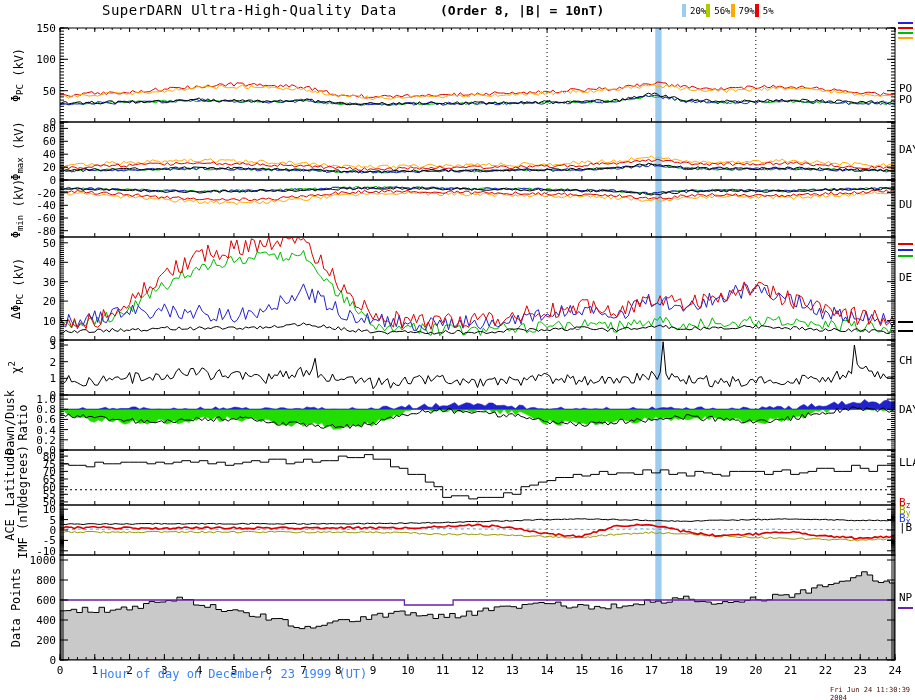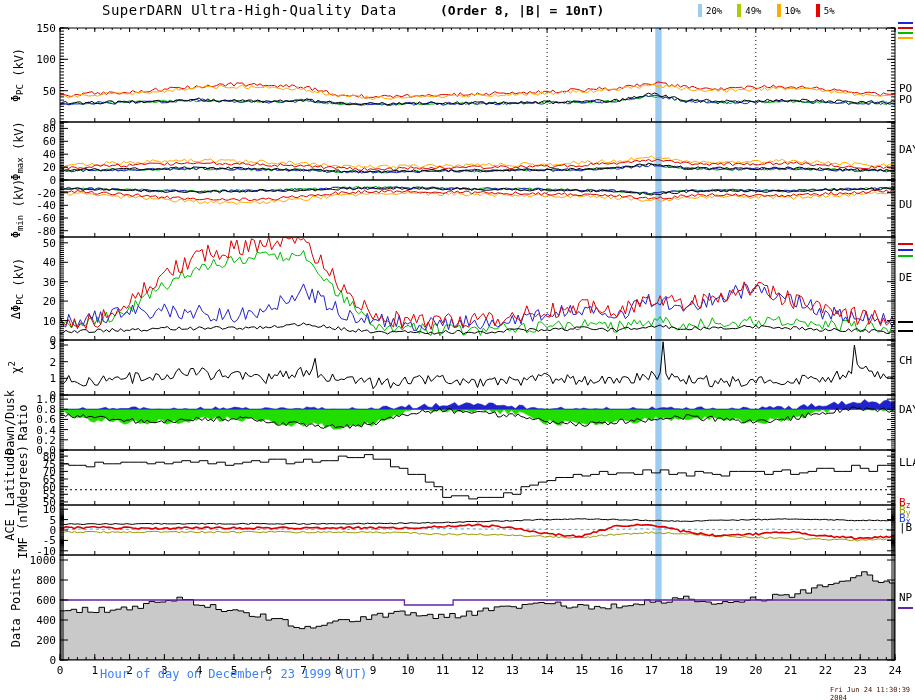--- a/index.html
+++ b/index.html
@@ -1,45 +1,45 @@
 <!DOCTYPE html>
 <html><head>
 <meta charset="utf-8">
 <style>
   html,body{margin:0;padding:0;background:#fff;width:915px;height:700px;overflow:hidden;
     font-family:"DejaVu Sans Mono","Liberation Mono",monospace;}
   .abs{position:absolute;margin-left:40px;}
   #title{left:62px;top:2px;font-size:14px;color:#000;letter-spacing:.5px;white-space:pre;}
   #order{left:400px;top:3px;font-size:13px;color:#000;white-space:pre;font-weight:bold;}
-  #legend{left:658px;top:4px;display:flex;gap:15px;align-items:flex-end;}
+  #legend{left:642px;top:4px;display:flex;align-items:flex-end;}
   .litem{display:flex;gap:4px;align-items:center;}
   .lbar{width:4px;height:13px;display:inline-block;}
   .llab{font-size:9px;color:#000;}
   #xlabel{left:60px;top:667px;width:835px;text-align:left;font-size:12px;color:#3b82f6;}
   #stamp{left:790px;top:686px;font-size:7px;color:#441100;}
   svg{position:absolute;left:0;top:0;}
   text{font-family:"DejaVu Sans Mono","Liberation Mono",monospace;}
 </style>
 </head>
 <body>
 
 <div class="abs" id="title">SuperDARN Ultra-High-Quality Data</div>
 <div class="abs" id="order">(Order 8, |B| = 10nT)</div>
 <div class="abs" id="legend">
     <span class="litem">
       <span class="lbar" style="background: rgb(156, 204, 240);"></span>
       <span class="llab">20%</span>
     </span>
     <span class="litem">
       <span class="lbar" style="background: rgb(170, 204, 0);"></span>
-      <span class="llab">49%</span>
+      <span class="llab">56%</span>
     </span>
     <span class="litem">
       <span class="lbar" style="background: rgb(255, 170, 0);"></span>
-      <span class="llab">10%</span>
+      <span class="llab">79%</span>
     </span>
     <span class="litem">
       <span class="lbar" style="background: rgb(238, 0, 0);"></span>
       <span class="llab">5%</span>
     </span>
   </div>
 <svg id="chart" width="915" height="700" viewBox="0 0 915 700">
     <defs>
       <clipPath id="clip0">
         <rect x="60" y="28" width="835" height="94"></rect>

